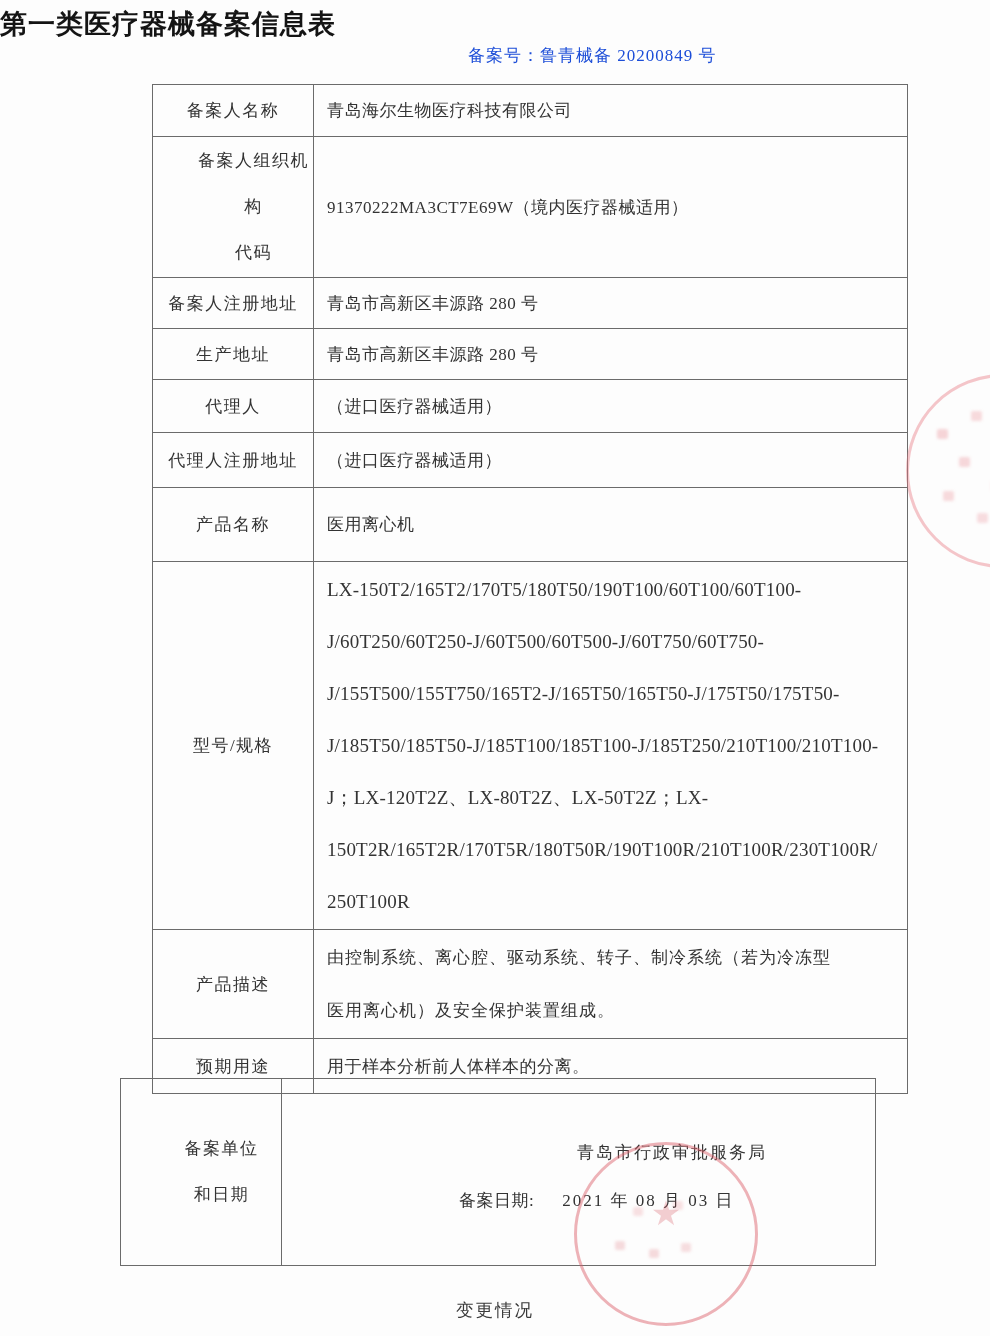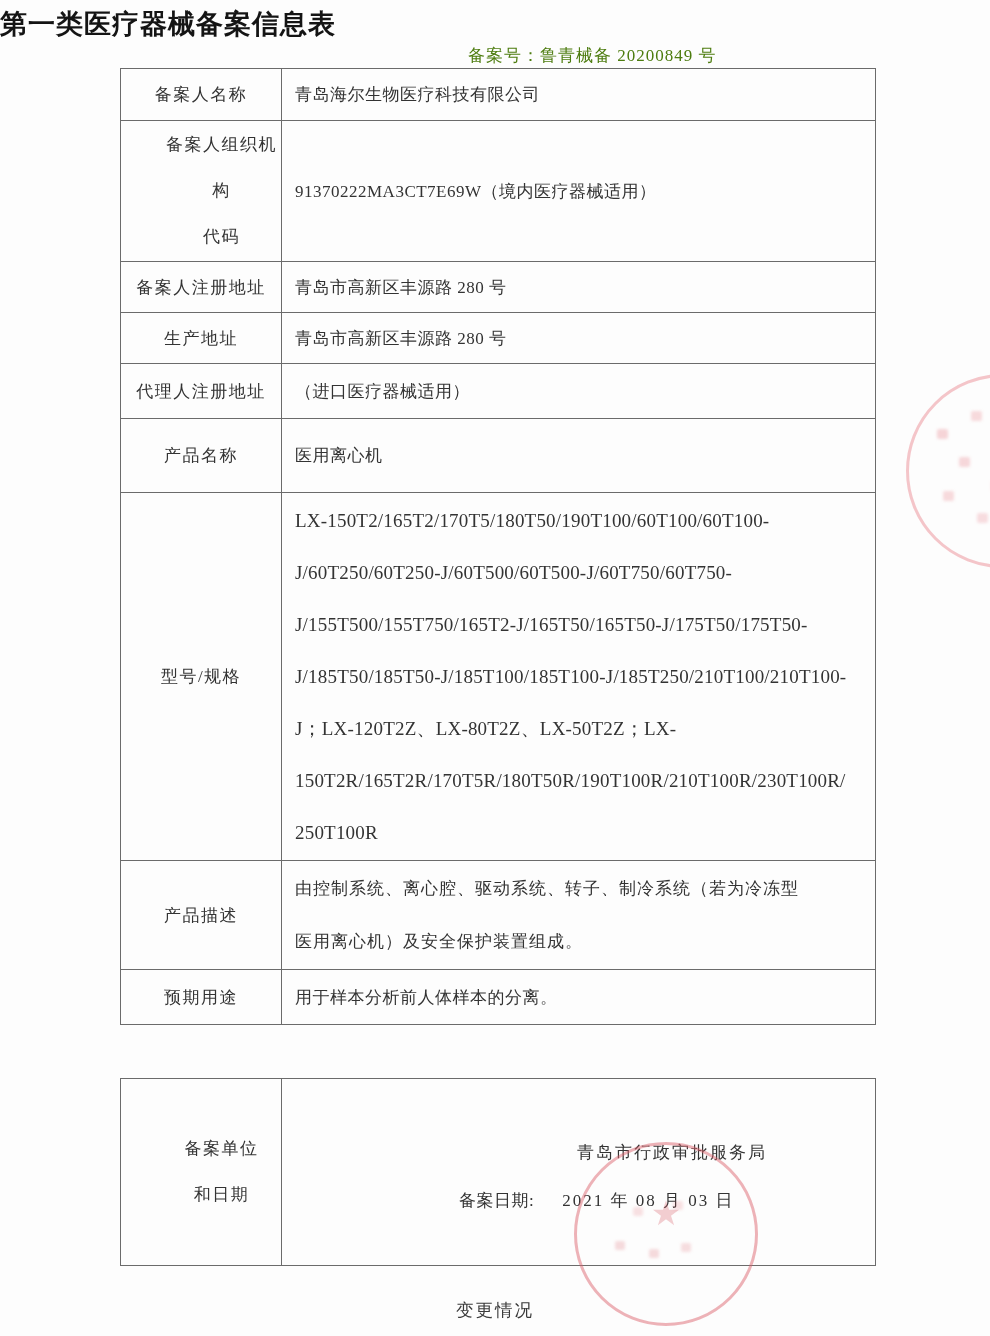--- a/index.html
+++ b/index.html
@@ -4,23 +4,23 @@
 <style>
   html,body{margin:0;padding:0;background:#ffffff;}
   .page{
     position:relative;width:990px;height:1336px;background:#fdfdfd;overflow:hidden;
     font-family:"Liberation Serif","DejaVu Serif",serif;color:#2f2f2f;
   }
   .title{
     position:absolute;top:6px;left:0;width:100%;text-align:left;
     font-size:27px;font-weight:bold;letter-spacing:1px;color:#141414;
   }
-  .filing-no{position:absolute;top:44px;left:468px;font-size:17px;color:#4d7c0f;letter-spacing:1px;}
+  .filing-no{position:absolute;top:44px;left:468px;font-size:17px;color:#1d4ed8;letter-spacing:1px;}
   table{position:absolute;left:120px;width:756px;border-collapse:collapse;table-layout:fixed;}
-  .t1{top:68px;} .t2{top:1078px;}
+  .t1{top:84px;margin-left:32px;} .t2{top:1078px;}
   td{border:1px solid #6b6b6b;font-size:17px;color:#333;}
   td.lab{width:158px;text-align:center;vertical-align:middle;letter-spacing:1.5px;}
   td.val{vertical-align:middle;padding-left:13px;letter-spacing:0.5px;}
   .lab-lines span{display:block;line-height:46px;padding-left:41px;}
   .h52{height:52px}.h108{height:108px}.h51{height:51px}.h53{height:53px}.h55{height:55px}
   .h87{height:74px}.h368{height:368px}.h62{height:62px}.h145{height:187px}
   .mline{font-size:19px;line-height:52px;letter-spacing:0.2px;white-space:nowrap;}
   .dline{font-size:17px;line-height:53px;letter-spacing:1px;white-space:nowrap;}
   td.filing-cell{position:relative;padding:0;}
   .org-name{position:absolute;left:295px;top:62px;font-size:17px;letter-spacing:2px;white-space:nowrap;text-align:center;}
@@ -75,20 +75,24 @@
       <td class="val">91370222MA3CT7E69W（境内医疗器械适用）</td>
     </tr>
     <tr class="h51">
       <td class="lab">备案人注册地址</td>
       <td class="val">青岛市高新区丰源路 280 号</td>
     </tr>
     <tr class="h51">
       <td class="lab">生产地址</td>
       <td class="val">青岛市高新区丰源路 280 号</td>
     </tr>
+    <tr class="h53">
+      <td class="lab">代理人</td>
+      <td class="val">（进口医疗器械适用）</td>
+    </tr>
     <tr class="h55">
       <td class="lab">代理人注册地址</td>
       <td class="val">（进口医疗器械适用）</td>
     </tr>
     <tr class="h87">
       <td class="lab">产品名称</td>
       <td class="val">医用离心机</td>
     </tr>
     <tr class="h368">
       <td class="lab">型号/规格</td>

